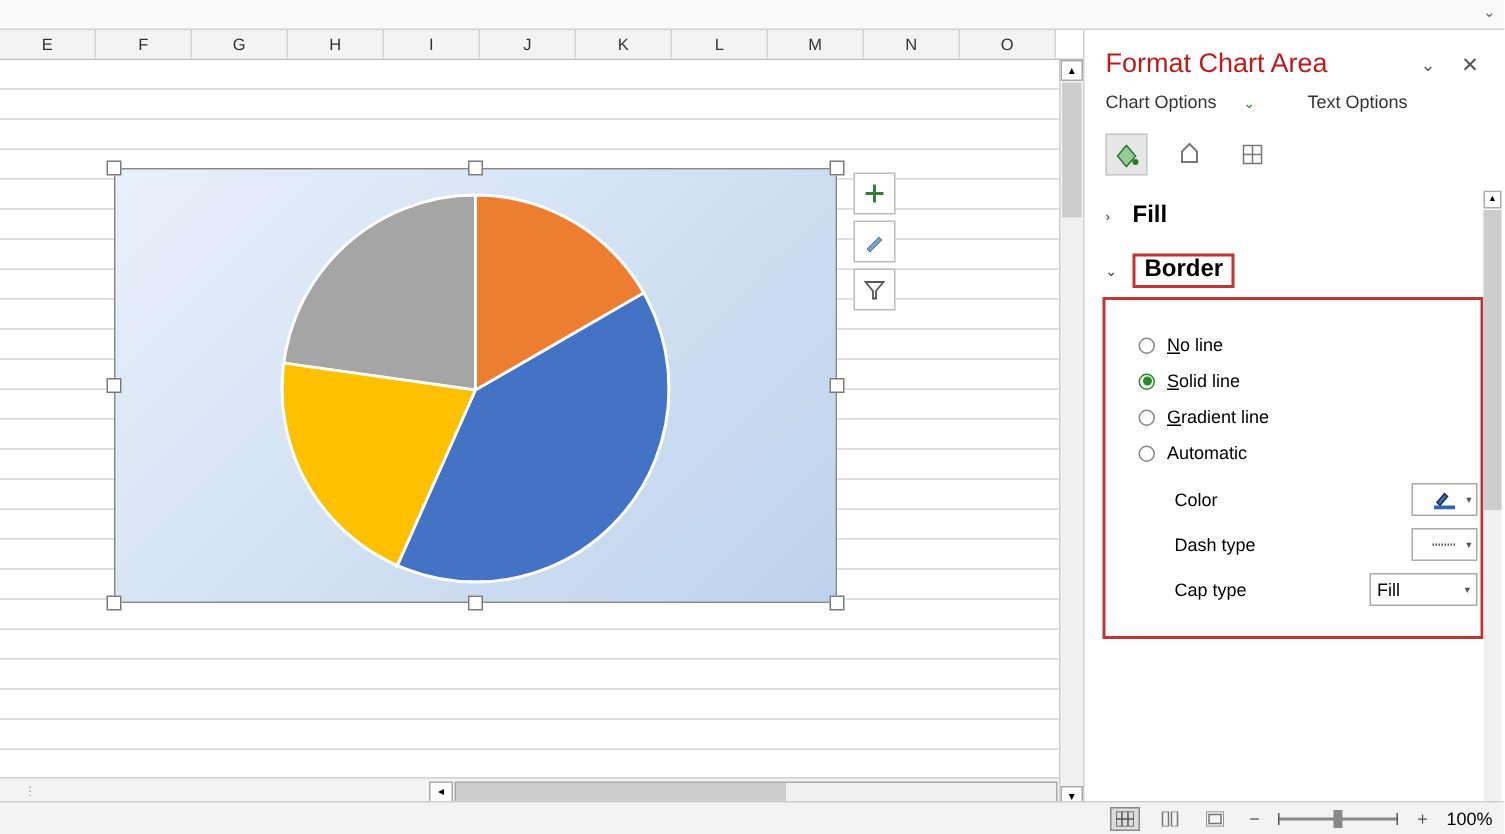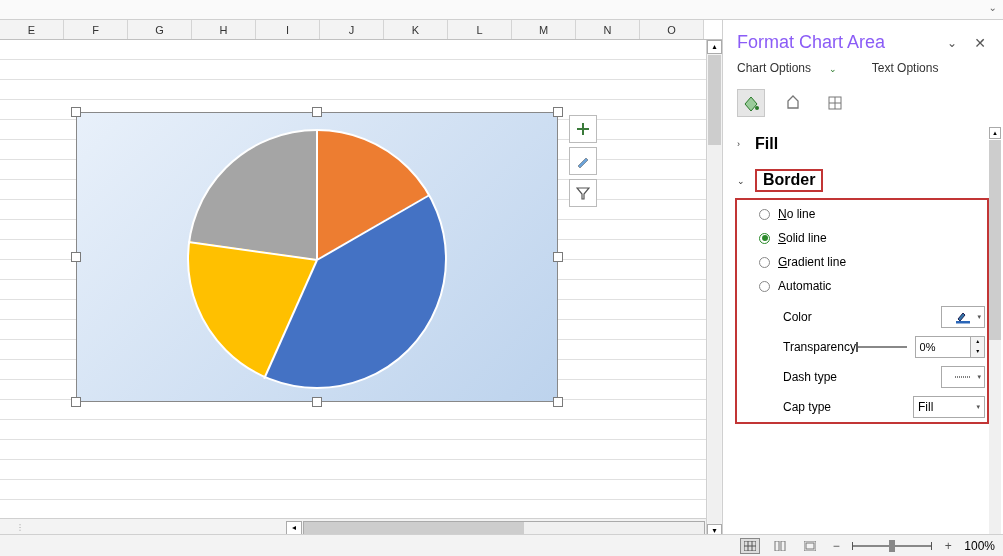--- a/index.html
+++ b/index.html
@@ -38,21 +38,21 @@
 .hscroll-btn { width: 16px; height: 14px; border: 1px solid #aaa; background: #fff; font-size: 8px; text-align: center; line-height: 12px; }
 .hscroll-track { flex: 1; height: 14px; border: 1px solid #aaa; background: #f0f0f0; position: relative; margin: 0 1px; }
 .hscroll-thumb { position: absolute; left: 0; top: 0; height: 100%; width: 220px; background: #cdcdcd; }
 
 .vscroll { position: absolute; right: 0; top: 20px; bottom: 18px; width: 16px; border-left: 1px solid #d0d0d0; background: #f3f3f3; }
 .vscroll-btn { height: 14px; border: 1px solid #aaa; background: #fff; font-size: 8px; text-align: center; line-height: 12px; }
 .vscroll-track { position: absolute; top: 15px; bottom: 15px; left: 1px; right: 1px; background: #f0f0f0; }
 .vscroll-thumb { position: absolute; top: 0; left: 0; right: 0; height: 90px; background: #cdcdcd; }
 
 .panel-head { display: flex; align-items: center; padding: 12px 14px 6px; }
-.panel-title { font-size: 18px; color: #8b5cf6; font-weight: 400; flex: 1; }
+.panel-title { font-size: 18px; color: #b91c1c; font-weight: 400; flex: 1; }
 .panel-head .ico { width: 18px; color: #555; text-align: center; cursor: pointer; font-size: 12px; }
 
 .panel-tabs { padding: 2px 14px 8px; font-size: 12px; }
 .panel-tabs span { color: #333; margin-right: 16px; }
 .panel-tabs .caret { color: #2a7a2a; font-size: 9px; margin-left: 2px; }
 
 .cat-icons { padding: 6px 14px 10px; display: flex; gap: 14px; }
 .cat-icon { width: 28px; height: 28px; display: flex; align-items: center; justify-content: center; border: 1px solid transparent; }
 .cat-icon.active { background: #e6e6e6; border-color: #c8c8c8; }
 
@@ -69,21 +69,21 @@
 .border-hl { border: 2px solid #c23535; padding: 0 6px 1px; }
 
 .radio-group { padding: 2px 0 4px 20px; }
 .radio { display: flex; align-items: center; gap: 8px; padding: 2px 0; line-height: 20px; }
 .radio .dot { width: 11px; height: 11px; border: 1px solid #888; border-radius: 50%; display: inline-flex; align-items: center; justify-content: center; }
 .radio.sel .dot { border-color: #2a8a2a; }
 .radio.sel .dot::after { content: ''; width: 6px; height: 6px; background: #2a8a2a; border-radius: 50%; }
 .radio .lbl { font-size: 12px; }
 .radio .lbl u { text-decoration: underline; }
 
-.hl-box { border: 2px solid #c23535; margin: 2px -2px 0 -2px; padding: 0 2px; }
+.hl-box { border: 2px solid #c23535; margin: 2px -2px 0 -2px; padding: 16px 2px; }
 
 .prop-row { display: flex; align-items: center; padding: 4px 0 4px 20px; height: 30px; }
 .prop-row .plabel { flex: 1; font-size: 12px; margin-left: 24px; }
 .prop-row .slider { width: 52px; height: 2px; background: #888; position: relative; margin-right: 8px; }
 .prop-row .slider::before { content: ''; position: absolute; left: 0; top: -4px; width: 2px; height: 10px; background: #555; }
 .prop-row .mini-input { width: 58px; height: 22px; border: 1px solid #aaa; padding: 0 4px; font-size: 11px; background: #fff; display: flex; align-items: center; }
 .prop-row .spinner { width: 14px; height: 22px; display: flex; flex-direction: column; border: 1px solid #aaa; border-left: none; }
 .prop-row .spinner div { flex: 1; font-size: 6px; text-align: center; line-height: 9px; background: #f4f4f4; }
 .prop-row .dd { width: 44px; height: 22px; border: 1px solid #aaa; display: flex; align-items: center; justify-content: center; background: #fff; position: relative; }
 .prop-row .dd .caret { position: absolute; right: 3px; font-size: 7px; color: #555; }
@@ -250,29 +250,20 @@
             <span class="plabel">Color</span>
             <div class="dd">
               <svg width="16" height="14">
                   <path d="M3 9 L8 3 L10 5 L5 11 Z" fill="#37a" stroke="#225"></path>
                   <rect x="1" y="11" width="14" height="2.5" fill="#2a66b8"></rect>
                 </svg>
               <span class="caret">▾</span>
             </div>
           </div>
 
-          <div class="prop-row">
-            <span class="plabel">Transparency</span>
-            <div class="slider"></div>
-            <div class="mini-input">0%</div>
-            <div class="spinner">
-                <div>▴</div>
-                <div>▾</div>
-              </div>
-          </div>
 
 
 
           <div class="prop-row">
             <span class="plabel">Dash type</span>
             <div class="dd">
               <svg width="20" height="10">
                   <line x1="2" y1="5" x2="18" y2="5" stroke="#555" stroke-width="1.5" stroke-dasharray="1 1"></line>
                 </svg>
               <span class="caret">▾</span>

